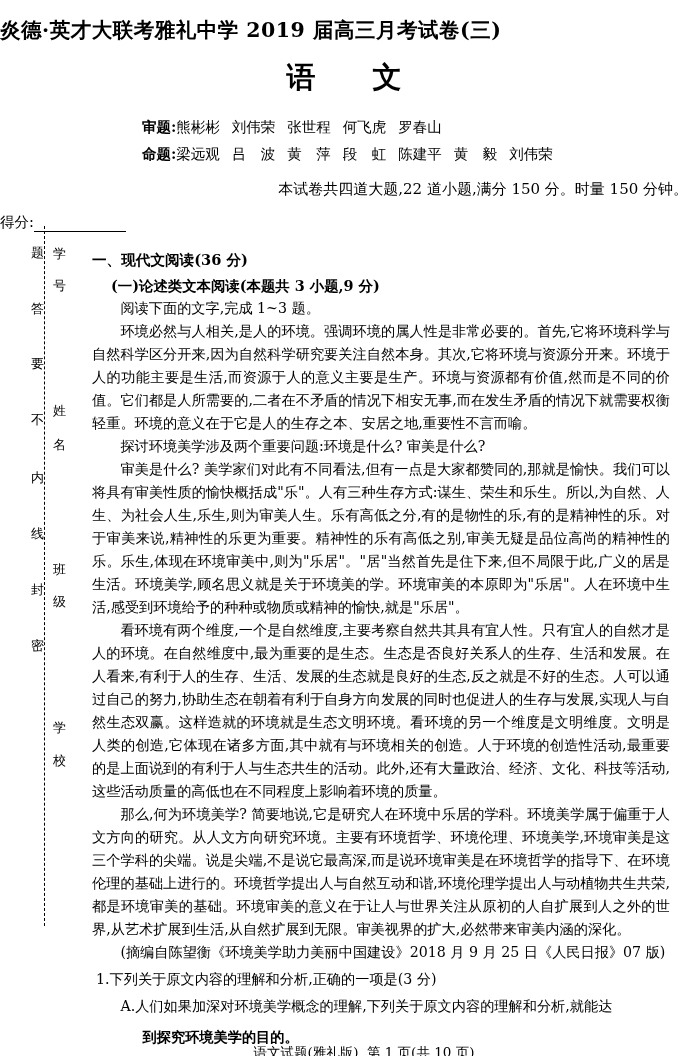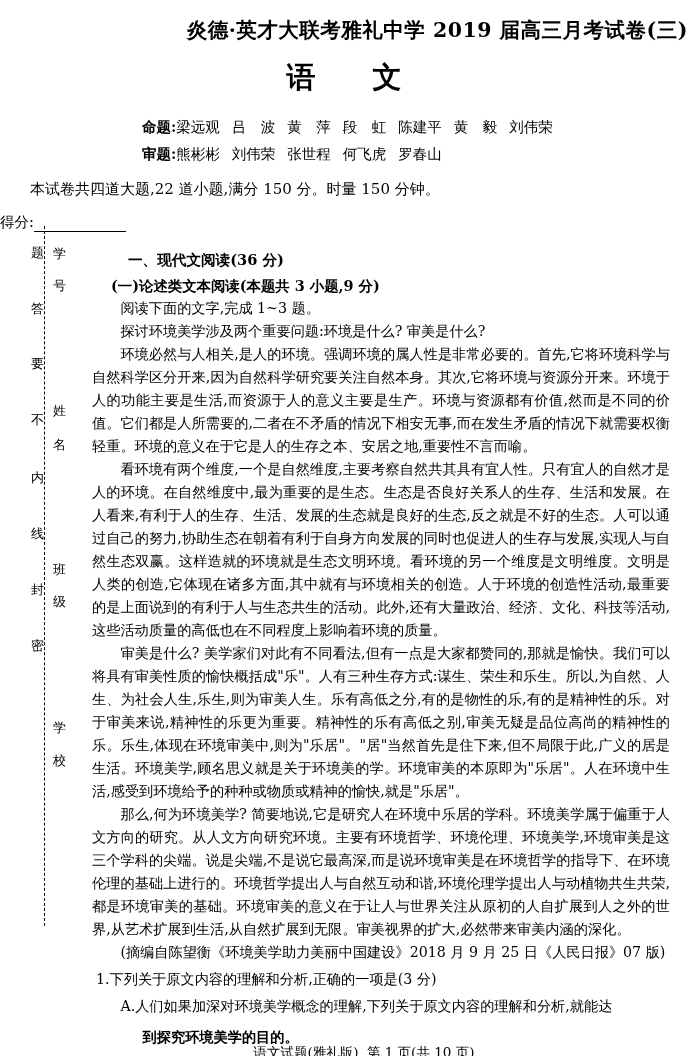--- a/index.html
+++ b/index.html
@@ -44,21 +44,21 @@
     font-size: 13px;
     letter-spacing: 10px;
     white-space: nowrap;
     font-family: "DejaVu Sans", "Liberation Sans", sans-serif;
   }
   .vcol-a { left: 40px; top: 10px; }
   .vcol-b { left: 18px; top: 10px; }
 
   
   .doc-title {
-    text-align: right;
+    text-align: left;
     font-size: 20.5px;
     font-weight: bold;
     letter-spacing: 0.5px;
     margin-top: 16px;
     font-family: "DejaVu Serif", "Liberation Serif", serif;
   }
   .subject {
     text-align: center;
     font-size: 29px;
     font-weight: bold;
@@ -75,21 +75,21 @@
   }
   .credits .lab {
     font-weight: bold;
   }
   .credits .names span {
     margin-right: 12px;
   }
 
   .exam-note {
     margin-top: 12px;
-    text-align: left;
+    text-align: right;
     font-size: 15px;
     padding-left: 30px;
   }
 
   .score-box {
     margin-top: 14px;
     text-align: left;
     padding-right: 36px;
     font-size: 14.5px;
   }
@@ -108,21 +108,20 @@
     right: 18px;
     top: 232px;
     font-size: 14.2px;
     line-height: 1.62;
     text-align: justify;
   }
   .sec-title {
     font-weight: bold;
     font-size: 14.6px;
     margin-bottom: 2px;
-    margin-left: 36px;
   }
   .sec-title .small {
     font-weight: bold;
   }
   .sub-title {
     font-weight: bold;
     margin-left: 19px;
     font-size: 14.4px;
   }
   p.para {
@@ -169,41 +168,41 @@
     <div class="seal-line" style="left:34px;"></div>
     <div class="vtext vcol-a">学　号　　　　　姓　名　　　　　班　级　　　　　学　校</div>
     <div class="vtext vcol-b">题　　答　　要　　不　　内　　线　　封　　密</div>
   </div>
 
   <div class="doc-title">炎德·英才大联考雅礼中学 2019 届高三月考试卷(三)</div>
   <div class="subject">语　文</div>
 
   <div class="credits">
     <div>
-      <span class="lab">命题:</span><span class="names"><span>梁远观</span><span>吕　波</span><span>黄　萍</span><span>段　虹</span><span>陈建平</span><span>黄　毅</span><span>刘伟荣</span></span>
+      <span class="lab">审题:</span><span class="names"><span>熊彬彬</span><span>刘伟荣</span><span>张世程</span><span>何飞虎</span><span>罗春山</span></span>
     </div>
     <div>
-      <span class="lab">审题:</span><span class="names"><span>熊彬彬</span><span>刘伟荣</span><span>张世程</span><span>何飞虎</span><span>罗春山</span></span>
+      <span class="lab">命题:</span><span class="names"><span>梁远观</span><span>吕　波</span><span>黄　萍</span><span>段　虹</span><span>陈建平</span><span>黄　毅</span><span>刘伟荣</span></span>
     </div>
   </div>
 
   <div class="exam-note">本试卷共四道大题,22 道小题,满分 150 分。时量 150 分钟。</div>
 
   <div class="score-box">
     <span>得分:</span><span class="underline"></span>
   </div>
 
   <div class="body-area">
     <div class="sec-title"><span>一、现代文阅读</span><span class="small">(36 分)</span></div>
     <div class="sub-title">(一)论述类文本阅读(本题共 3 小题,9 分)</div>
     <p class="para">阅读下面的文字,完成 1~3 题。</p>
+    <p class="para">环境必然与人相关,是人的环境。强调环境的属人性是非常必要的。首先,它将环境科学与自然科学区分开来,因为自然科学研究要关注自然本身。其次,它将环境与资源分开来。环境于人的功能主要是生活,而资源于人的意义主要是生产。环境与资源都有价值,然而是不同的价值。它们都是人所需要的,二者在不矛盾的情况下相安无事,而在发生矛盾的情况下就需要权衡轻重。环境的意义在于它是人的生存之本、安居之地,重要性不言而喻。</p>
     <p class="para">探讨环境美学涉及两个重要问题:环境是什么? 审美是什么?</p>
-    <p class="para">环境必然与人相关,是人的环境。强调环境的属人性是非常必要的。首先,它将环境科学与自然科学区分开来,因为自然科学研究要关注自然本身。其次,它将环境与资源分开来。环境于人的功能主要是生活,而资源于人的意义主要是生产。环境与资源都有价值,然而是不同的价值。它们都是人所需要的,二者在不矛盾的情况下相安无事,而在发生矛盾的情况下就需要权衡轻重。环境的意义在于它是人的生存之本、安居之地,重要性不言而喻。</p>
+    <p class="para">审美是什么? 美学家们对此有不同看法,但有一点是大家都赞同的,那就是愉快。我们可以将具有审美性质的愉快概括成"乐"。人有三种生存方式:谋生、荣生和乐生。所以,为自然、人生、为社会人生,乐生,则为审美人生。乐有高低之分,有的是物性的乐,有的是精神性的乐。对于审美来说,精神性的乐更为重要。精神性的乐有高低之别,审美无疑是品位高尚的精神性的乐。乐生,体现在环境审美中,则为"乐居"。"居"当然首先是住下来,但不局限于此,广义的居是生活。环境美学,顾名思义就是关于环境美的学。环境审美的本原即为"乐居"。人在环境中生活,感受到环境给予的种种或物质或精神的愉快,就是"乐居"。</p>
     <p class="para">看环境有两个维度,一个是自然维度,主要考察自然共其具有宜人性。只有宜人的自然才是人的环境。在自然维度中,最为重要的是生态。生态是否良好关系人的生存、生活和发展。在人看来,有利于人的生存、生活、发展的生态就是良好的生态,反之就是不好的生态。人可以通过自己的努力,协助生态在朝着有利于自身方向发展的同时也促进人的生存与发展,实现人与自然生态双赢。这样造就的环境就是生态文明环境。看环境的另一个维度是文明维度。文明是人类的创造,它体现在诸多方面,其中就有与环境相关的创造。人于环境的创造性活动,最重要的是上面说到的有利于人与生态共生的活动。此外,还有大量政治、经济、文化、科技等活动,这些活动质量的高低也在不同程度上影响着环境的质量。</p>
-    <p class="para">审美是什么? 美学家们对此有不同看法,但有一点是大家都赞同的,那就是愉快。我们可以将具有审美性质的愉快概括成"乐"。人有三种生存方式:谋生、荣生和乐生。所以,为自然、人生、为社会人生,乐生,则为审美人生。乐有高低之分,有的是物性的乐,有的是精神性的乐。对于审美来说,精神性的乐更为重要。精神性的乐有高低之别,审美无疑是品位高尚的精神性的乐。乐生,体现在环境审美中,则为"乐居"。"居"当然首先是住下来,但不局限于此,广义的居是生活。环境美学,顾名思义就是关于环境美的学。环境审美的本原即为"乐居"。人在环境中生活,感受到环境给予的种种或物质或精神的愉快,就是"乐居"。</p>
     <p class="para">那么,何为环境美学? 简要地说,它是研究人在环境中乐居的学科。环境美学属于偏重于人文方向的研究。从人文方向研究环境。主要有环境哲学、环境伦理、环境美学,环境审美是这三个学科的尖端。说是尖端,不是说它最高深,而是说环境审美是在环境哲学的指导下、在环境伦理的基础上进行的。环境哲学提出人与自然互动和谐,环境伦理学提出人与动植物共生共荣,都是环境审美的基础。环境审美的意义在于让人与世界关注从原初的人自扩展到人之外的世界,从艺术扩展到生活,从自然扩展到无限。审美视界的扩大,必然带来审美内涵的深化。</p>
     <p class="source-line">(摘编自陈望衡《环境美学助力美丽中国建设》2018 月 9 月 25 日《人民日报》07 版)</p>
     <p class="q-line">1.下列关于原文内容的理解和分析,正确的一项是(3 分)</p>
     <p class="opt"><span>A.</span><span>人们如果加深对环境美学概念的理解,下列关于原文内容的理解和分析,就能达</span></p>
     <p class="opt-cont">到探究环境美学的目的。</p>
     <p class="opt"><span>B.</span><span>环境与资源都有价值,都是人所需,二者不矛盾时相安无事,而在发生矛盾的情况</span></p>
     <p class="opt-cont">下就需要权衡轻重。</p>
   </div>
 
   <div class="footer">

